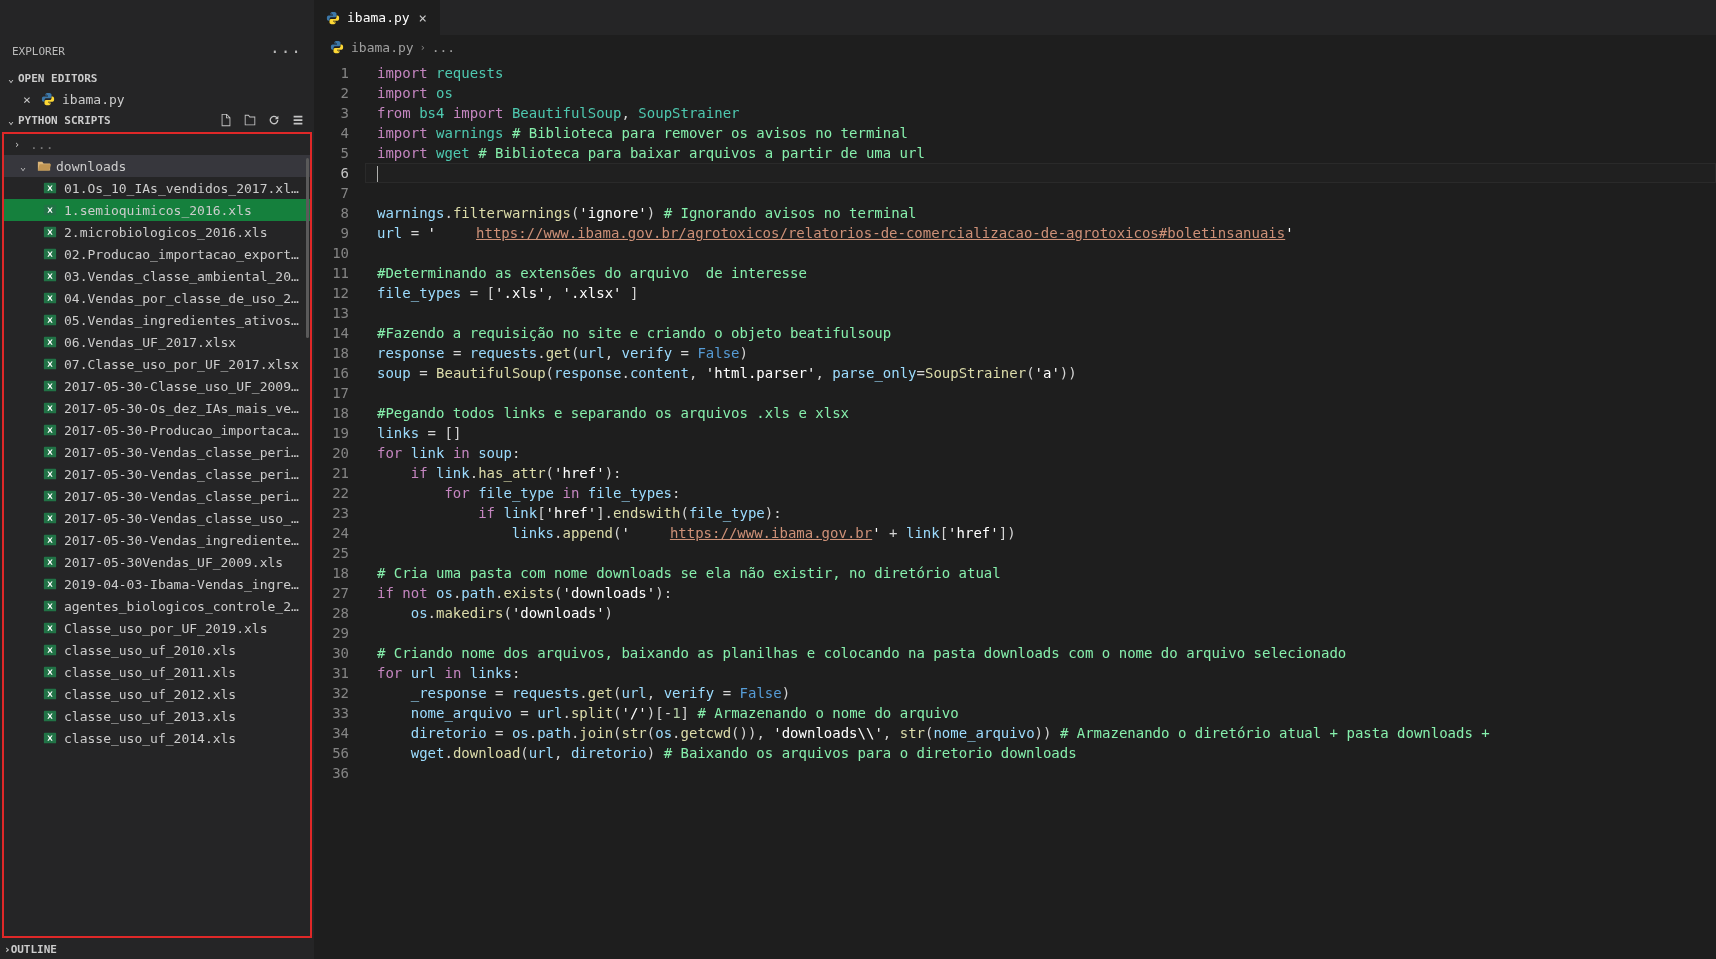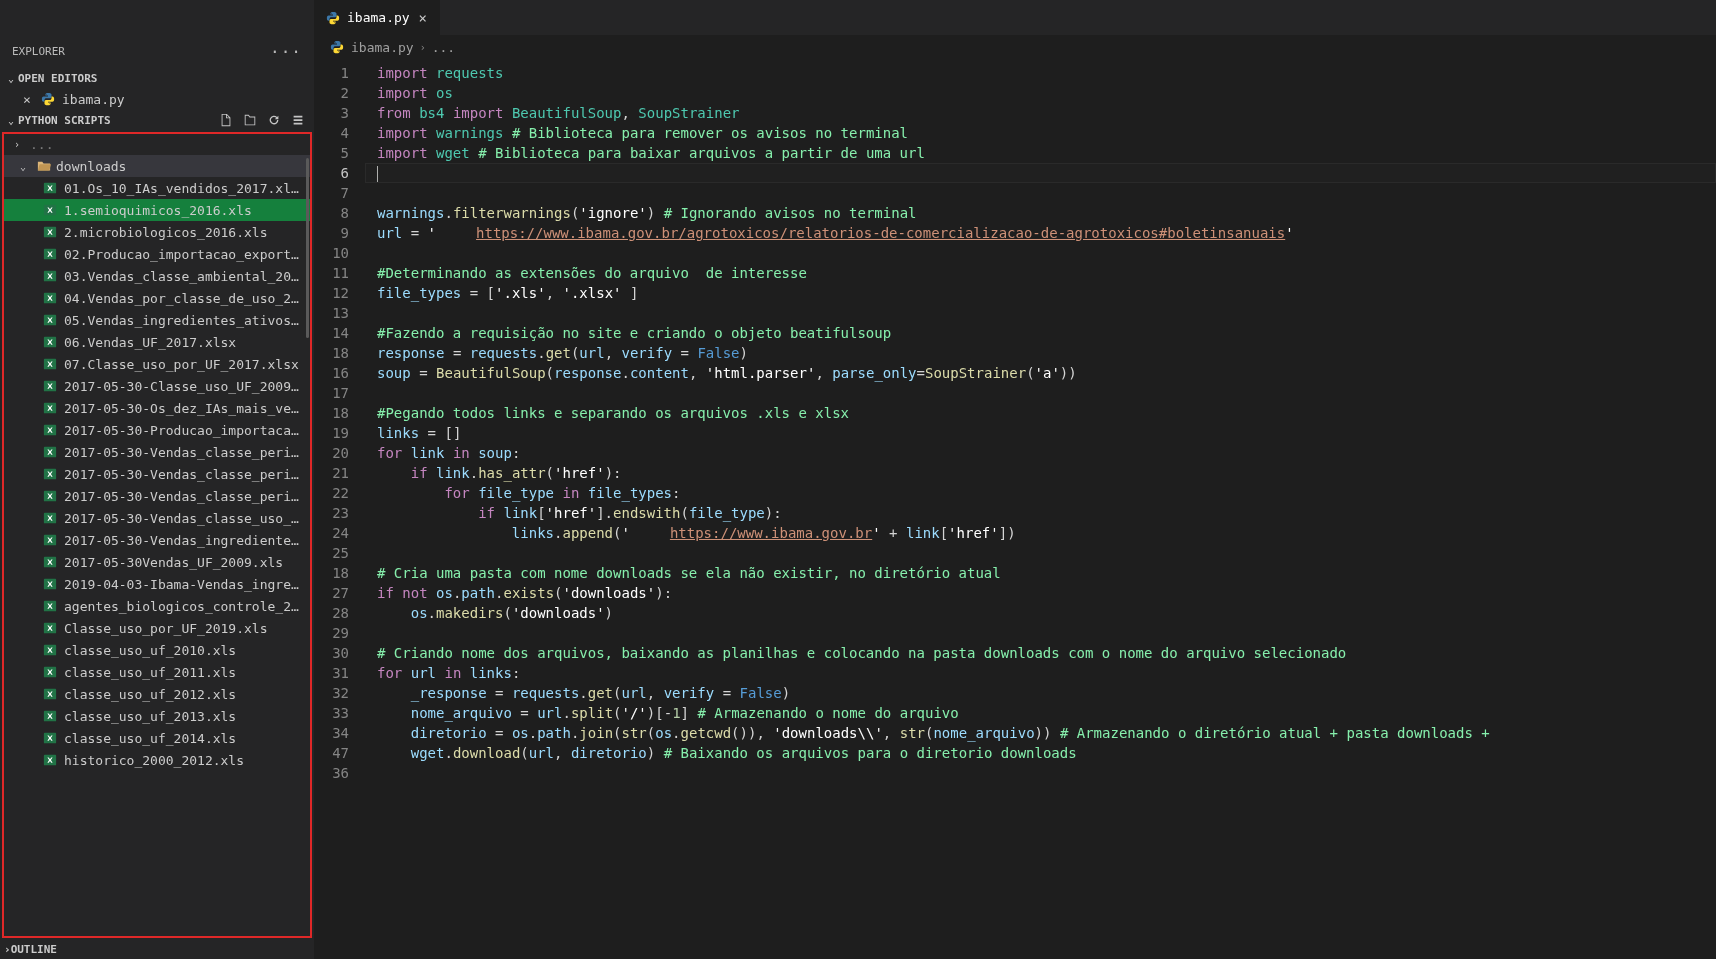--- a/index.html
+++ b/index.html
@@ -364,29 +364,20 @@
           </div>
           <div class="file-row">
             <span class="xls-icon">
               <svg width="14" height="14" viewBox="0 0 16 16">
                 <rect x="1" y="2" width="14" height="12" rx="1" fill="#217346"></rect>
                 <path fill="#fff" d="M5 5l2 3-2 3h1.5L8 9l1.5 2H11L9 8l2-3H9.5L8 7 6.5 5z"></path>
               </svg>
             </span>
             <span class="file-name">classe_uso_uf_2014.xls</span>
           </div>
-          <div class="file-row">
-            <span class="xls-icon">
-              <svg width="14" height="14" viewBox="0 0 16 16">
-                <rect x="1" y="2" width="14" height="12" rx="1" fill="#217346"></rect>
-                <path fill="#fff" d="M5 5l2 3-2 3h1.5L8 9l1.5 2H11L9 8l2-3H9.5L8 7 6.5 5z"></path>
-              </svg>
-            </span>
-            <span class="file-name">historico_2000_2012.xls</span>
-          </div>
         </div>
       <div class="tree-scroll"></div>
     </div>
 
     <div class="outline-h">
       <span class="chev">›</span>
       <span>OUTLINE</span>
     </div>
   </div>
 
@@ -443,19 +434,19 @@
           <div class="ln">25</div>
           <div class="ln">18</div>
           <div class="ln">27</div>
           <div class="ln">28</div>
           <div class="ln">29</div>
           <div class="ln">30</div>
           <div class="ln">31</div>
           <div class="ln">32</div>
           <div class="ln">33</div>
           <div class="ln">34</div>
-          <div class="ln">47</div>
+          <div class="ln">56</div>
           <div class="ln">36</div>
         </div>
       <div class="code" id="code"><div class="line"><span class="tok-kw">import</span><span> </span><span class="tok-mod">requests</span></div><div class="line"><span class="tok-kw">import</span><span> </span><span class="tok-mod">os</span></div><div class="line"><span class="tok-kw">from</span><span> </span><span class="tok-mod">bs4</span><span> </span><span class="tok-kw">import</span><span> </span><span class="tok-mod">BeautifulSoup</span><span class="tok-pun">, </span><span class="tok-mod">SoupStrainer</span></div><div class="line"><span class="tok-kw">import</span><span> </span><span class="tok-mod">warnings</span><span> </span><span class="tok-cmt"># Biblioteca para remover os avisos no terminal</span></div><div class="line"><span class="tok-kw">import</span><span> </span><span class="tok-mod">wget</span><span> </span><span class="tok-cmt"># Biblioteca para baixar arquivos a partir de uma url</span></div><div class="line current"><span class="cursor-line"></span></div><div class="line">&nbsp;</div><div class="line"><span class="tok-id">warnings</span><span class="tok-pun">.</span><span class="tok-fn">filterwarnings</span><span class="tok-par">(</span><span class="tok-str">'ignore'</span><span class="tok-par">)</span><span> </span><span class="tok-cmt"># Ignorando avisos no terminal</span></div><div class="line"><span class="tok-id">url</span><span> </span><span class="tok-op">=</span><span> </span><span class="tok-str">'</span><span class="tok-str-u">https://www.ibama.gov.br/agrotoxicos/relatorios-de-comercializacao-de-agrotoxicos#boletinsanuais</span><span class="tok-str">'</span></div><div class="line">&nbsp;</div><div class="line"><span class="tok-cmt">#Determinando as extensões do arquivo  de interesse</span></div><div class="line"><span class="tok-id">file_types</span><span> </span><span class="tok-op">=</span><span> </span><span class="tok-pun">[</span><span class="tok-str">'.xls'</span><span class="tok-pun">, </span><span class="tok-str">'.xlsx'</span><span> </span><span class="tok-pun">]</span></div><div class="line">&nbsp;</div><div class="line"><span class="tok-cmt">#Fazendo a requisição no site e criando o objeto beatifulsoup</span></div><div class="line"><span class="tok-id">response</span><span> </span><span class="tok-op">=</span><span> </span><span class="tok-id">requests</span><span class="tok-pun">.</span><span class="tok-fn">get</span><span class="tok-par">(</span><span class="tok-id">url</span><span class="tok-pun">, </span><span class="tok-id">verify</span><span> </span><span class="tok-op">=</span><span> </span><span class="tok-const">False</span><span class="tok-par">)</span></div><div class="line"><span class="tok-id">soup</span><span> </span><span class="tok-op">=</span><span> </span><span class="tok-fn">BeautifulSoup</span><span class="tok-par">(</span><span class="tok-id">response</span><span class="tok-pun">.</span><span class="tok-id">content</span><span class="tok-pun">, </span><span class="tok-str">'html.parser'</span><span class="tok-pun">, </span><span class="tok-id">parse_only</span><span class="tok-op">=</span><span class="tok-fn">SoupStrainer</span><span class="tok-par">(</span><span class="tok-str">'a'</span><span class="tok-par">))</span></div><div class="line">&nbsp;</div><div class="line"><span class="tok-cmt">#Pegando todos links e separando os arquivos .xls e xlsx</span></div><div class="line"><span class="tok-id">links</span><span> </span><span class="tok-op">=</span><span> </span><span class="tok-pun">[]</span></div><div class="line"><span class="tok-kw">for</span><span> </span><span class="tok-id">link</span><span> </span><span class="tok-kw">in</span><span> </span><span class="tok-id">soup</span><span class="tok-pun">:</span></div><div class="line"><span>    </span><span class="tok-kw">if</span><span> </span><span class="tok-id">link</span><span class="tok-pun">.</span><span class="tok-fn">has_attr</span><span class="tok-par">(</span><span class="tok-str">'href'</span><span class="tok-par">)</span><span class="tok-pun">:</span></div><div class="line"><span>        </span><span class="tok-kw">for</span><span> </span><span class="tok-id">file_type</span><span> </span><span class="tok-kw">in</span><span> </span><span class="tok-id">file_types</span><span class="tok-pun">:</span></div><div class="line"><span>            </span><span class="tok-kw">if</span><span> </span><span class="tok-id">link</span><span class="tok-pun">[</span><span class="tok-str">'href'</span><span class="tok-pun">].</span><span class="tok-fn">endswith</span><span class="tok-par">(</span><span class="tok-id">file_type</span><span class="tok-par">)</span><span class="tok-pun">:</span></div><div class="line"><span>                </span><span class="tok-id">links</span><span class="tok-pun">.</span><span class="tok-fn">append</span><span class="tok-par">(</span><span class="tok-str">'</span><span class="tok-str-u">https://www.ibama.gov.br</span><span class="tok-str">'</span><span> </span><span class="tok-op">+</span><span> </span><span class="tok-id">link</span><span class="tok-pun">[</span><span class="tok-str">'href'</span><span class="tok-pun">]</span><span class="tok-par">)</span></div><div class="line">&nbsp;</div><div class="line"><span class="tok-cmt"># Cria uma pasta com nome downloads se ela não existir, no diretório atual</span></div><div class="line"><span class="tok-kw">if</span><span> </span><span class="tok-kw">not</span><span> </span><span class="tok-id">os</span><span class="tok-pun">.</span><span class="tok-id">path</span><span class="tok-pun">.</span><span class="tok-fn">exists</span><span class="tok-par">(</span><span class="tok-str">'downloads'</span><span class="tok-par">)</span><span class="tok-pun">:</span></div><div class="line"><span>    </span><span class="tok-id">os</span><span class="tok-pun">.</span><span class="tok-fn">makedirs</span><span class="tok-par">(</span><span class="tok-str">'downloads'</span><span class="tok-par">)</span></div><div class="line">&nbsp;</div><div class="line"><span class="tok-cmt"># Criando nome dos arquivos, baixando as planilhas e colocando na pasta downloads com o nome do arquivo selecionado</span></div><div class="line"><span class="tok-kw">for</span><span> </span><span class="tok-id">url</span><span> </span><span class="tok-kw">in</span><span> </span><span class="tok-id">links</span><span class="tok-pun">:</span></div><div class="line"><span>    </span><span class="tok-id">_response</span><span> </span><span class="tok-op">=</span><span> </span><span class="tok-id">requests</span><span class="tok-pun">.</span><span class="tok-fn">get</span><span class="tok-par">(</span><span class="tok-id">url</span><span class="tok-pun">, </span><span class="tok-id">verify</span><span> </span><span class="tok-op">=</span><span> </span><span class="tok-const">False</span><span class="tok-par">)</span></div><div class="line"><span>    </span><span class="tok-id">nome_arquivo</span><span> </span><span class="tok-op">=</span><span> </span><span class="tok-id">url</span><span class="tok-pun">.</span><span class="tok-fn">split</span><span class="tok-par">(</span><span class="tok-str">'/'</span><span class="tok-par">)</span><span class="tok-pun">[</span><span class="tok-op">-</span><span class="tok-num">1</span><span class="tok-pun">]</span><span> </span><span class="tok-cmt"># Armazenando o nome do arquivo</span></div><div class="line"><span>    </span><span class="tok-id">diretorio</span><span> </span><span class="tok-op">=</span><span> </span><span class="tok-id">os</span><span class="tok-pun">.</span><span class="tok-id">path</span><span class="tok-pun">.</span><span class="tok-fn">join</span><span class="tok-par">(</span><span class="tok-fn">str</span><span class="tok-par">(</span><span class="tok-id">os</span><span class="tok-pun">.</span><span class="tok-fn">getcwd</span><span class="tok-par">())</span><span class="tok-pun">, </span><span class="tok-str">'downloads\\'</span><span class="tok-pun">, </span><span class="tok-fn">str</span><span class="tok-par">(</span><span class="tok-id">nome_arquivo</span><span class="tok-par">))</span><span> </span><span class="tok-cmt"># Armazenando o diretório atual + pasta downloads +</span></div><div class="line"><span>    </span><span class="tok-id">wget</span><span class="tok-pun">.</span><span class="tok-fn">download</span><span class="tok-par">(</span><span class="tok-id">url</span><span class="tok-pun">, </span><span class="tok-id">diretorio</span><span class="tok-par">)</span><span> </span><span class="tok-cmt"># Baixando os arquivos para o diretorio downloads</span></div><div class="line">&nbsp;</div></div>
     </div>
   </div>
 </div>
 
 </body></html>

